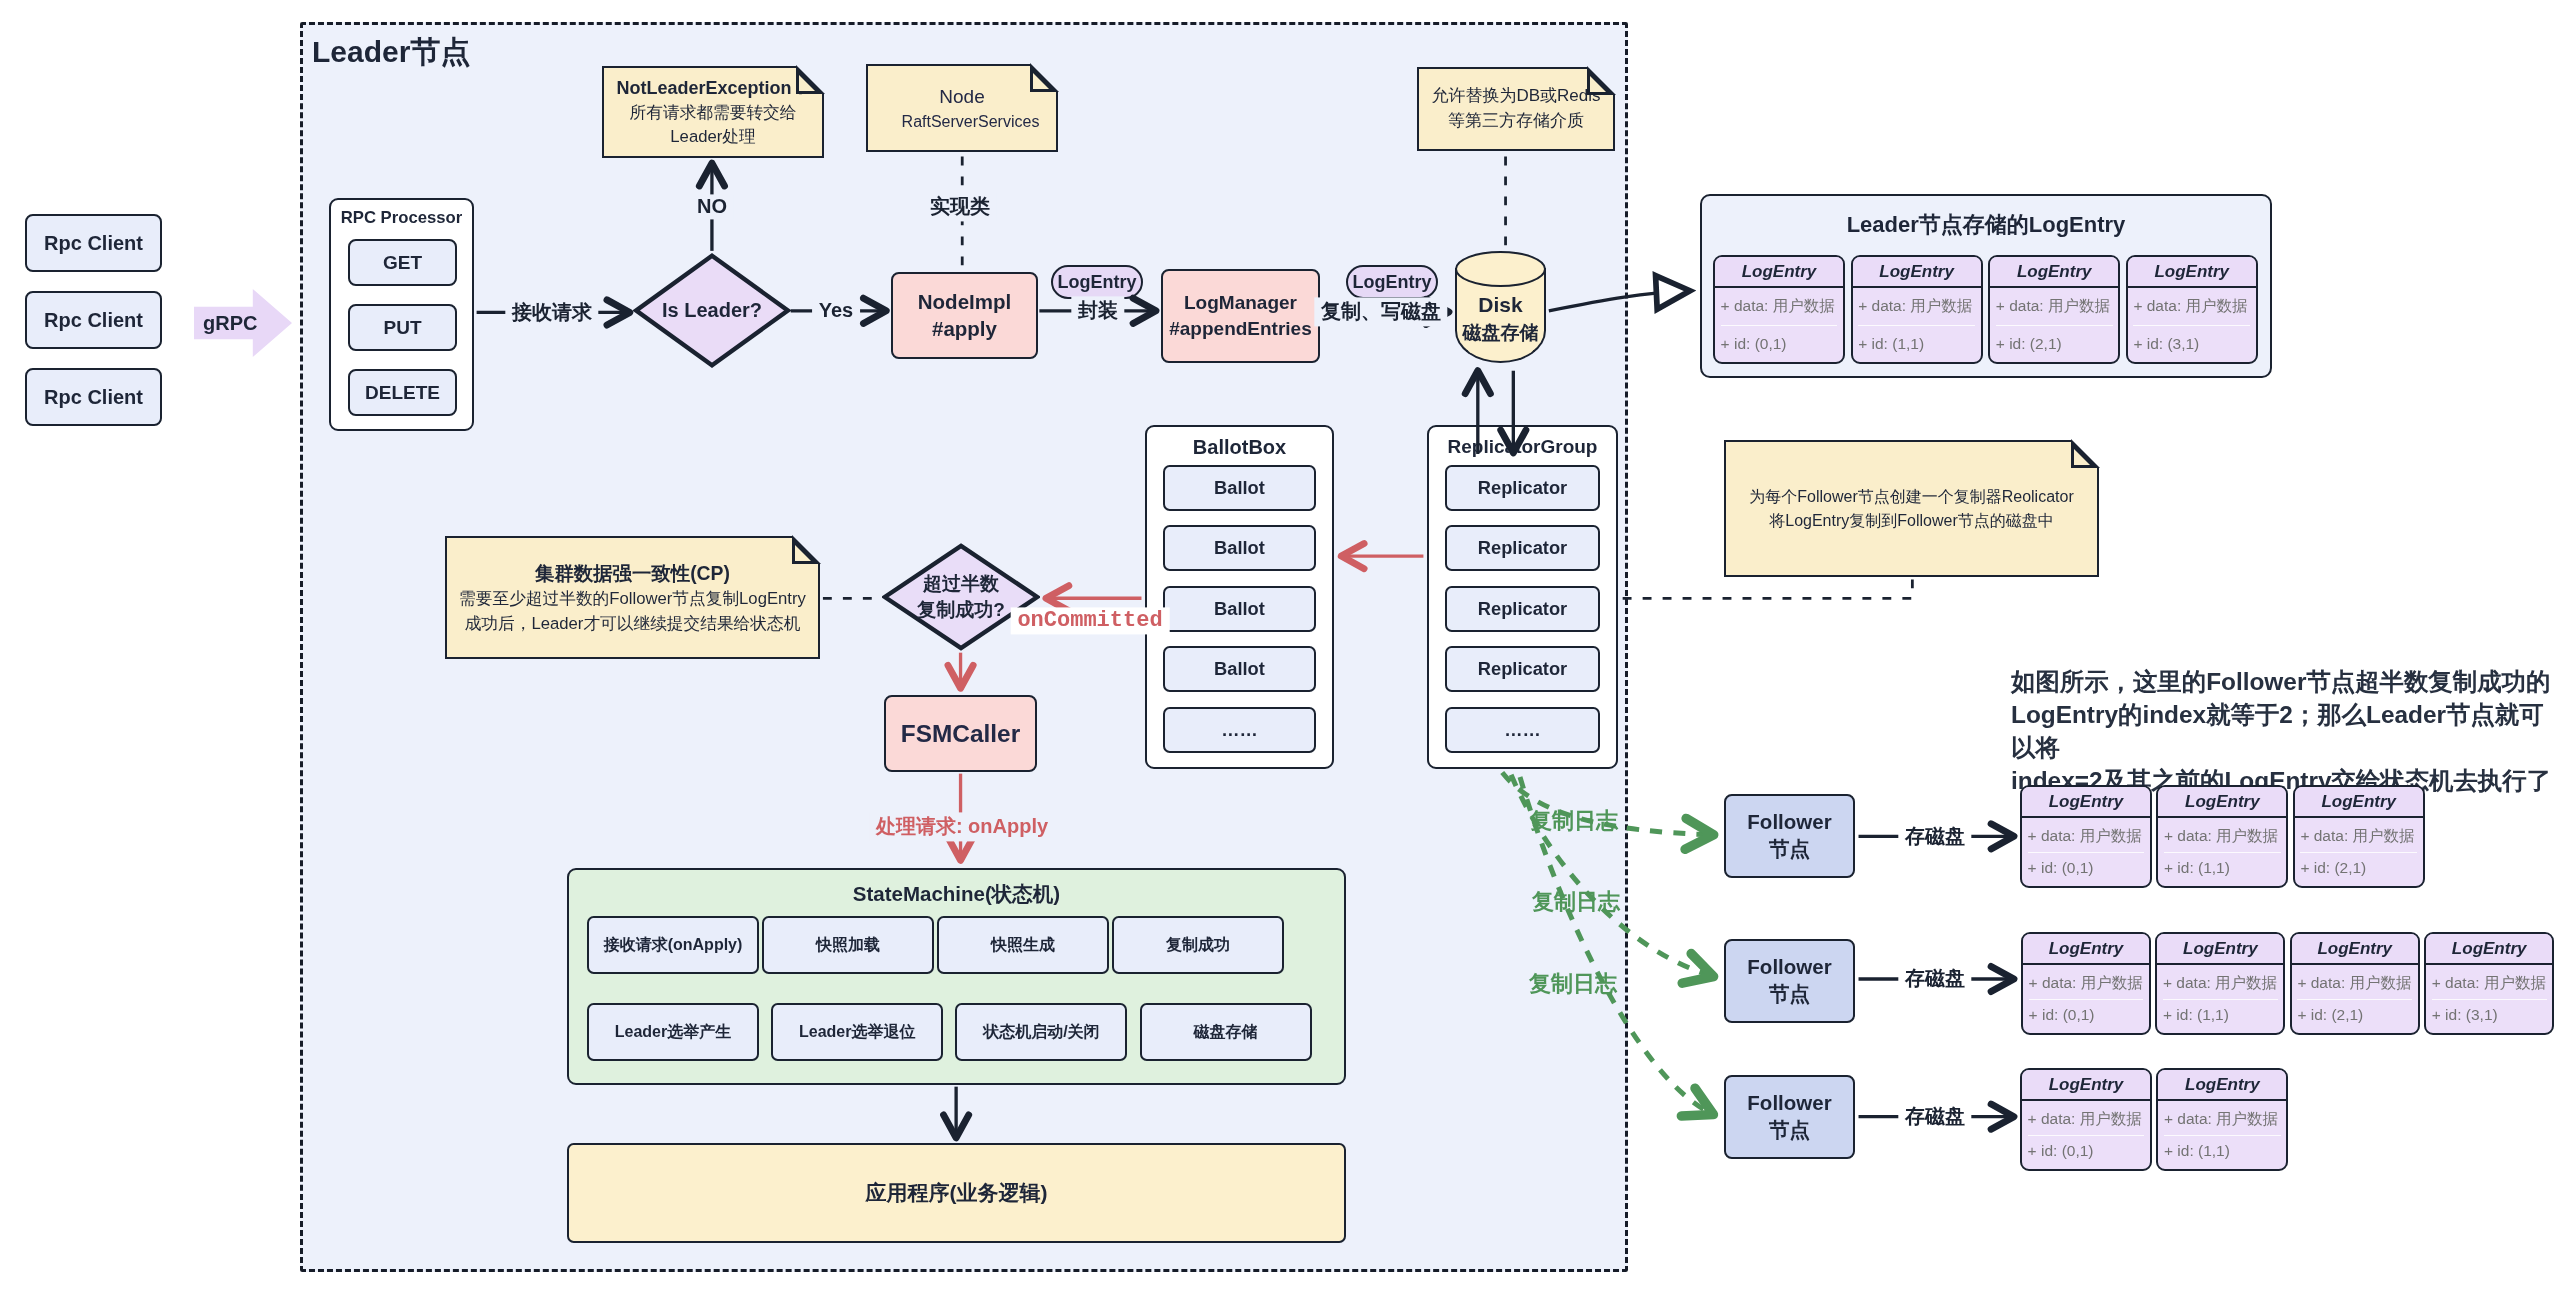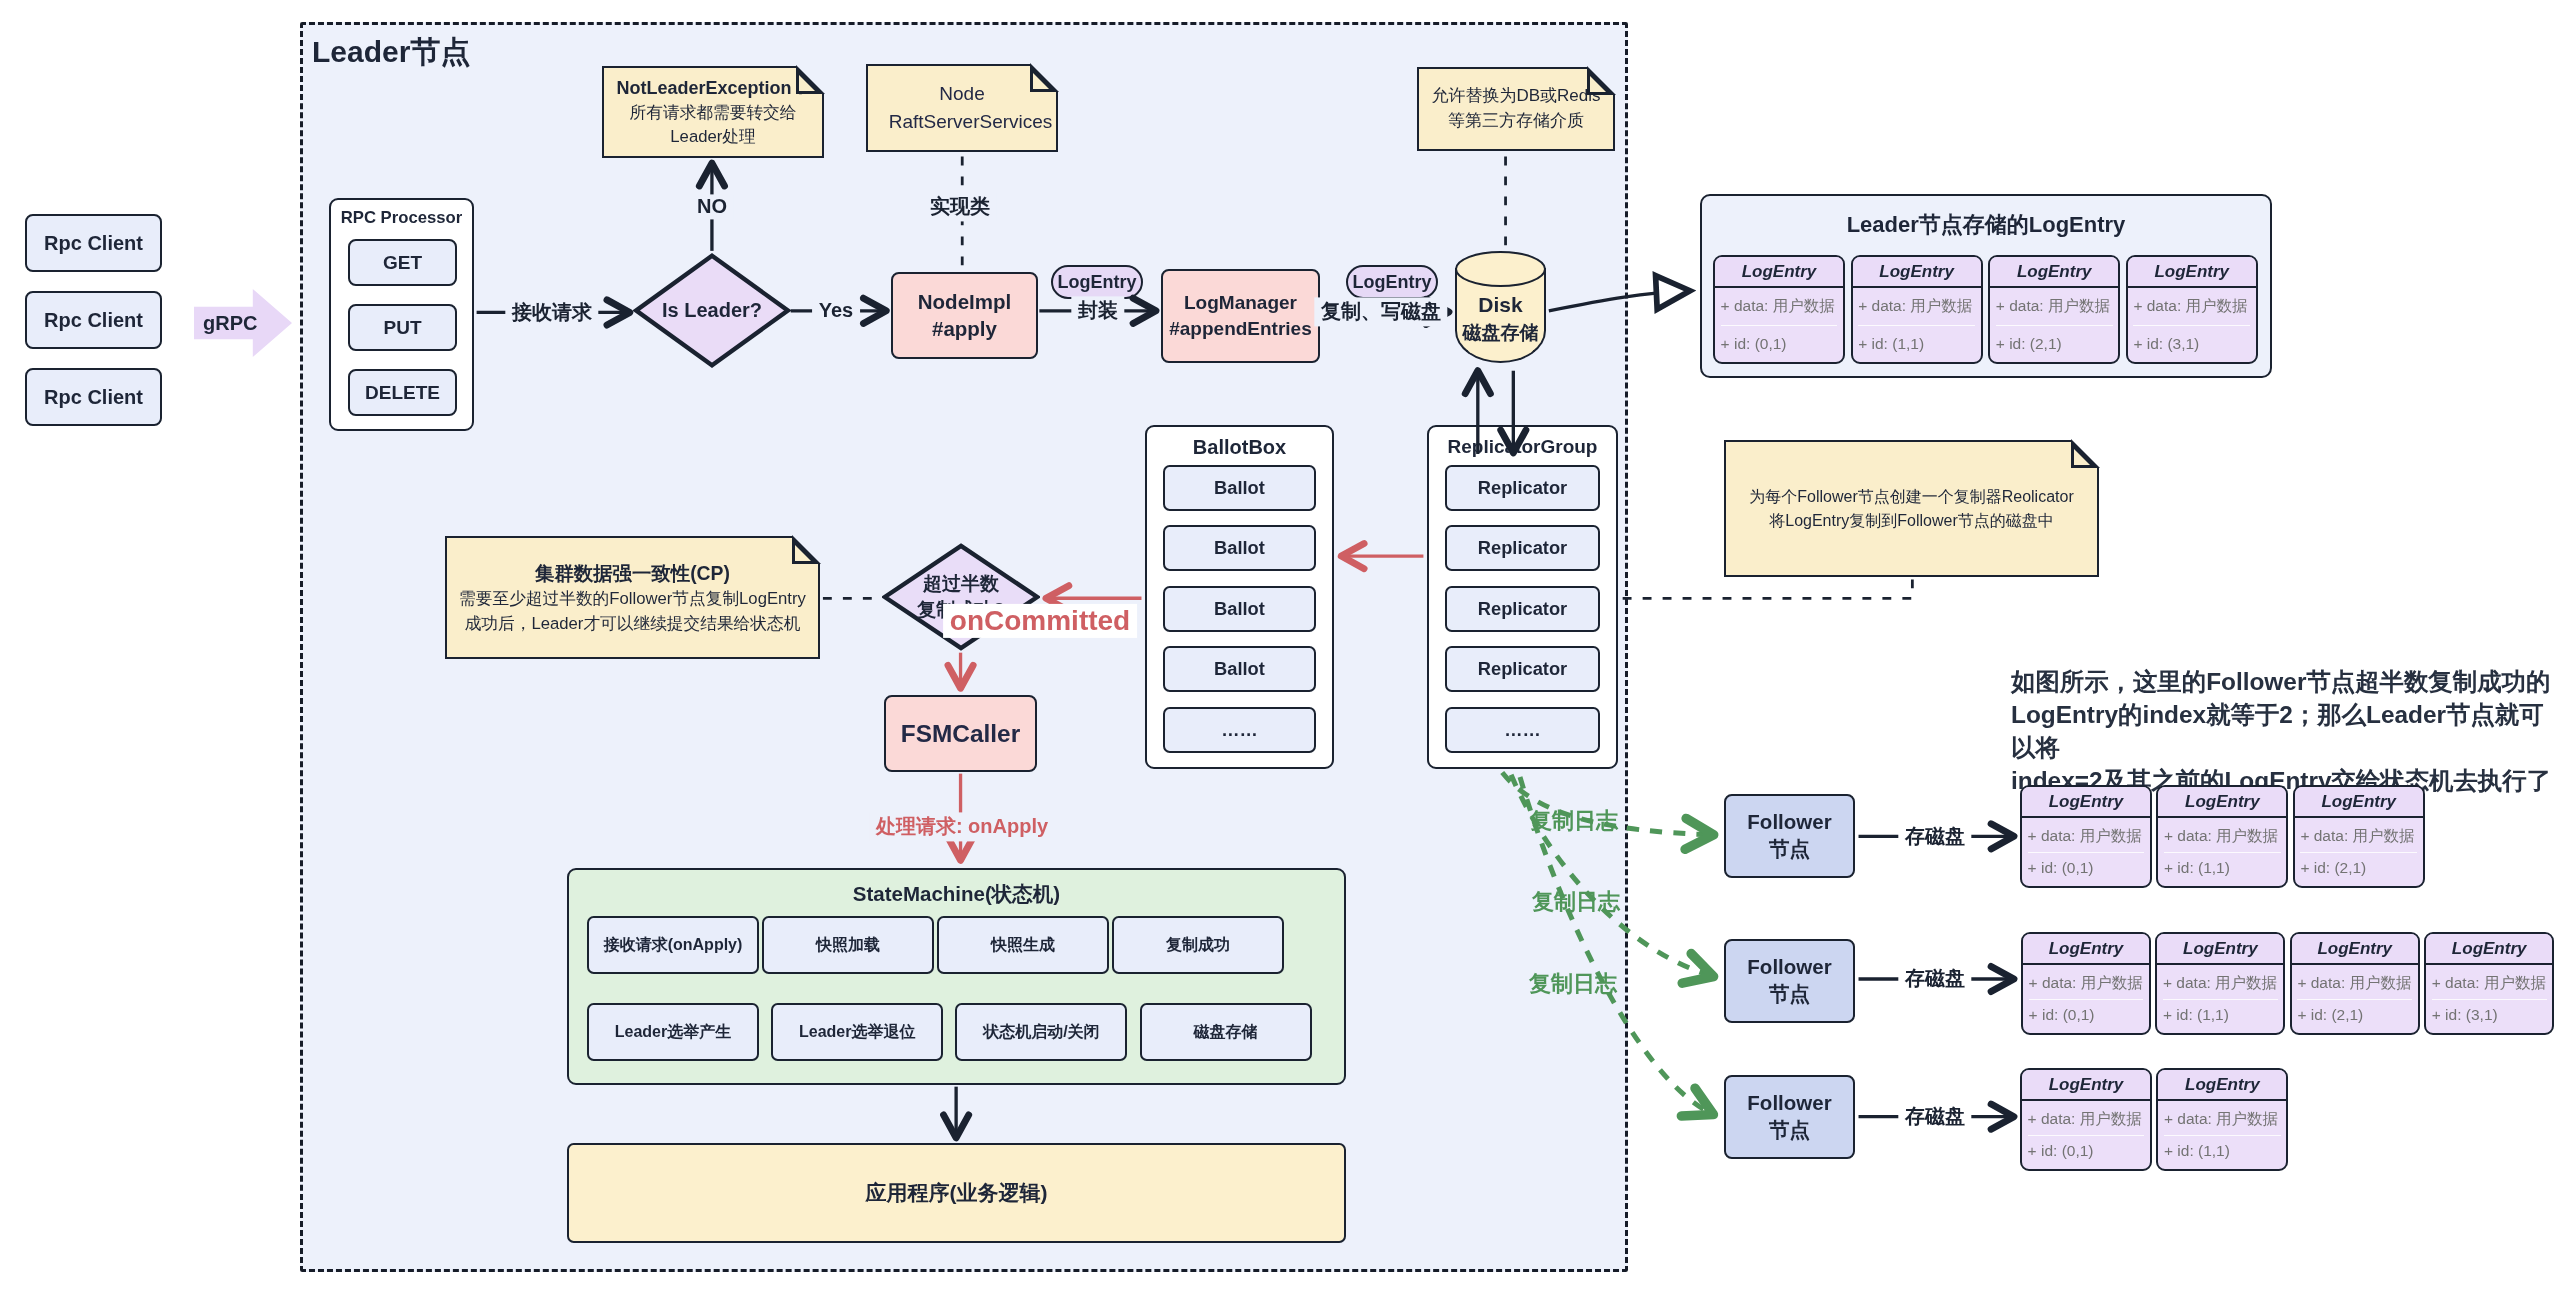--- a/index.html
+++ b/index.html
@@ -92,21 +92,21 @@
   <div class="abs note note-in" style="left:602px;top:66px;width:222px;height:92px;z-index:2;">
     <span class="fold"></span>
     <div style="font-weight:bold;font-size:18px;">NotLeaderException：</div>
     <div style="font-size:16.7px;">所有请求都需要转交给</div>
     <div style="font-size:16.7px;">Leader处理</div>
   </div>
 
   <div class="abs note note-in" style="left:866px;top:64px;width:192px;height:88px;z-index:2;color:#232946;">
     <span class="fold"></span>
     <div style="font-size:19px;">Node</div>
-    <div style="font-size:19px;padding-left:17px;">RaftServerServices</div>
+    <div style="font-size:16px;padding-left:17px;">RaftServerServices</div>
   </div>
 
   <div class="abs note note-in" style="left:1417px;top:67px;width:198px;height:84px;z-index:2;">
     <span class="fold"></span>
     <div style="font-size:17px;">允许替换为DB或Redis</div>
     <div style="font-size:17px;">等第三方存储介质</div>
   </div>
 
   <svg class="abs" style="left:633px;top:253px;z-index:2;" width="158" height="115" viewBox="0 0 284 208">
     <polygon points="142,5 279,104 142,203 5,104" fill="#eadcf7" stroke="#1a2230" stroke-width="8"></polygon>
@@ -454,21 +454,21 @@
     <path d="M2722,1396 C2792,1562 2930,1712 3082,1758" fill="none" stroke="#4f9659" stroke-width="9" stroke-dasharray="22 20" marker-end="url(#mG)"></path>
     <path d="M2738,1400 C2812,1652 2952,1942 3082,2006" fill="none" stroke="#4f9659" stroke-width="9" stroke-dasharray="22 20" marker-end="url(#mG)"></path>
   </svg>
 
   <div class="lbl" style="left:552px;top:313px;">接收请求</div>
   <div class="lbl" style="left:836px;top:311px;">Yes</div>
   <div class="lbl" style="left:712px;top:207px;">NO</div>
   <div class="lbl" style="left:960px;top:207px;">实现类</div>
   <div class="lbl" style="left:1098px;top:311px;">封装</div>
   <div class="lbl" style="left:1381px;top:312px;">复制、写磁盘</div>
-  <div class="lbl onwhite red" style="left:1040px;top:621px;font-size:28px;">onCommitted</div>
+  <div class="lbl onwhite red" style="left:1090px;top:621px;font-size:22px;font-family:Liberation Mono, monospace;">onCommitted</div>
   <div class="lbl red" style="left:962px;top:827px;">处理请求: onApply</div>
   <div class="lbl green" style="left:1574px;top:821px;">复制日志</div>
   <div class="lbl green" style="left:1576px;top:902px;">复制日志</div>
   <div class="lbl green" style="left:1573px;top:984px;">复制日志</div>
   <div class="lbl onwhite" style="left:1935px;top:837px;">存磁盘</div>
   <div class="lbl onwhite" style="left:1935px;top:979px;">存磁盘</div>
   <div class="lbl onwhite" style="left:1935px;top:1117px;">存磁盘</div>
 
 </div>
 

